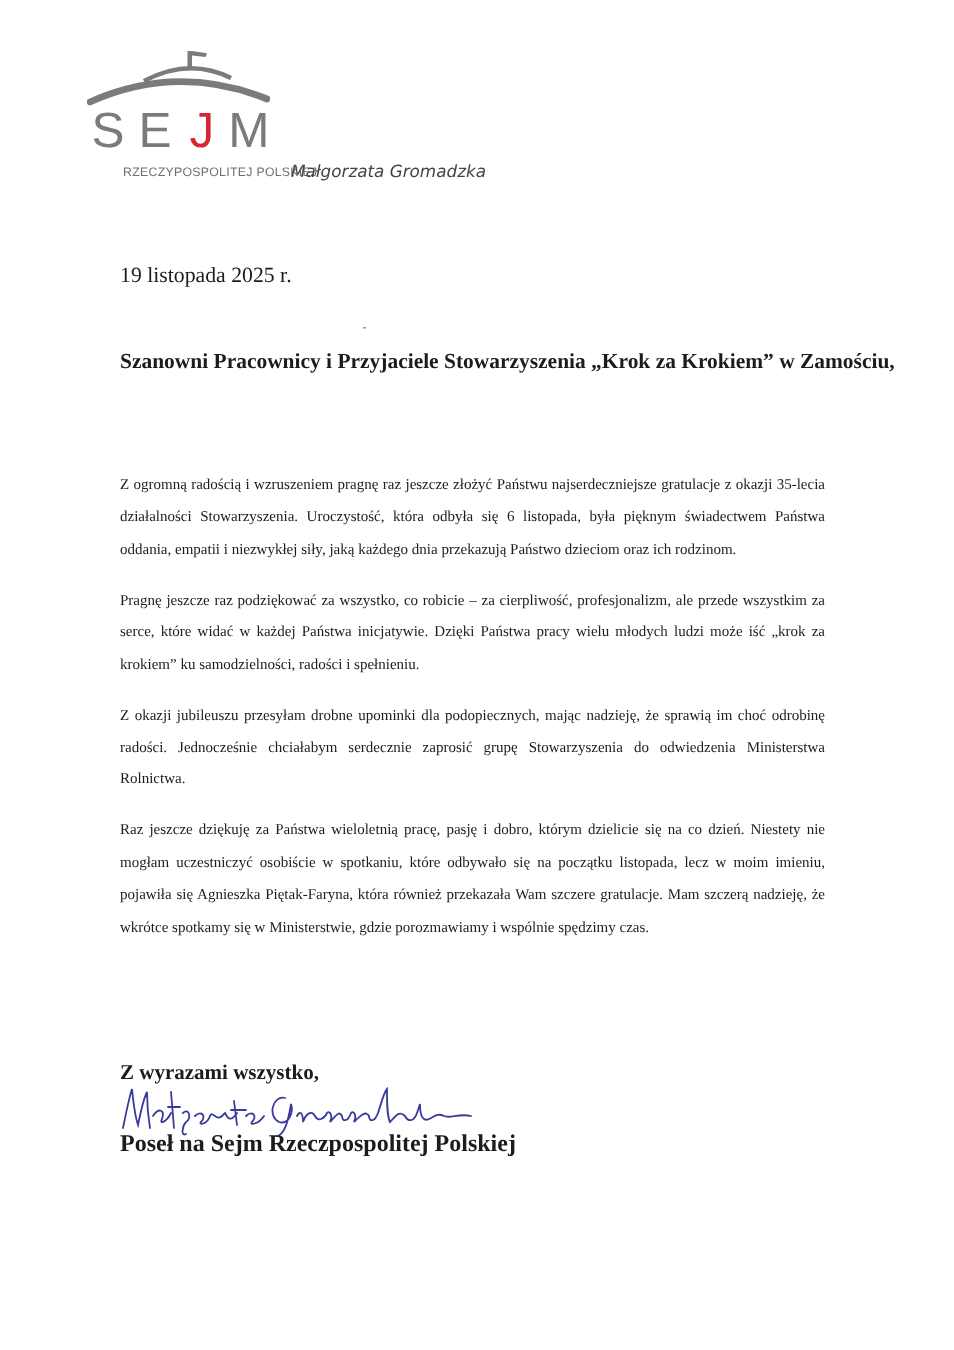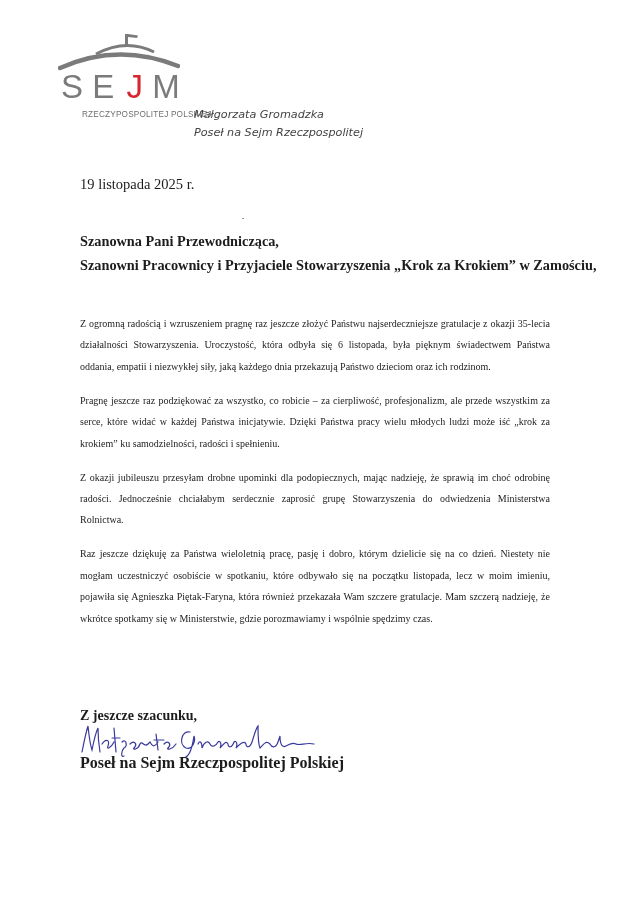--- a/index.html
+++ b/index.html
@@ -38,41 +38,39 @@
     <div class="logo-word">
       <span>S</span>
       <span>E</span>
       <span class="red">J</span>
       <span>M</span>
     </div>
     <div class="logo-sub">RZECZYPOSPOLITEJ POLSKIEJ</div>
   </div>
   <div class="mp-block">
     <div>Małgorzata Gromadzka</div>
-    <div>Poseł na Sejm Rzeczpospolitej</div>
   </div>
 </div>
 
 <div class="date">19 listopada 2025 r.</div>
 
 <div class="speck"></div>
 
 <div class="salutation">
-  <div>Szanowna Pani Przewodnicząca,</div>
   <div>Szanowni Pracownicy i Przyjaciele Stowarzyszenia „Krok za Krokiem” w Zamościu,</div>
 </div>
 
 <div class="body">
   <p>Z ogromną radością i wzruszeniem pragnę raz jeszcze złożyć Państwu najserdeczniejsze gratulacje z okazji 35-lecia działalności Stowarzyszenia. Uroczystość, która odbyła się 6 listopada, była pięknym świadectwem Państwa oddania, empatii i niezwykłej siły, jaką każdego dnia przekazują Państwo dzieciom oraz ich rodzinom.</p>
   <p>Pragnę jeszcze raz podziękować za wszystko, co robicie – za cierpliwość, profesjonalizm, ale przede wszystkim za serce, które widać w każdej Państwa inicjatywie. Dzięki Państwa pracy wielu młodych ludzi może iść „krok za krokiem” ku samodzielności, radości i spełnieniu.</p>
   <p>Z okazji jubileuszu przesyłam drobne upominki dla podopiecznych, mając nadzieję, że sprawią im choć odrobinę radości. Jednocześnie chciałabym serdecznie zaprosić grupę Stowarzyszenia do odwiedzenia Ministerstwa Rolnictwa.</p>
   <p>Raz jeszcze dziękuję za Państwa wieloletnią pracę, pasję i dobro, którym dzielicie się na co dzień. Niestety nie mogłam uczestniczyć osobiście w spotkaniu, które odbywało się na początku listopada, lecz w moim imieniu, pojawiła się Agnieszka Piętak-Faryna, która również przekazała Wam szczere gratulacje. Mam szczerą nadzieję, że wkrótce spotkamy się w Ministerstwie, gdzie porozmawiamy i wspólnie spędzimy czas.</p>
 </div>
 
-<div class="closing">Z jeszcze szacunku,</div>
+<div class="closing">Z wyrazami wszystko,</div>
 
 <div class="signature">
   <svg width="240" height="36" viewBox="0 0 240 36">
     <path d="M4 30 C6 20 8 10 10 4 C11 14 12 22 14 28 C16 18 18 10 20 6 C20 16 21 24 22 30 M24 22 C28 16 32 18 30 24 C28 28 33 26 36 20 M36 6 L38 30 M34 16 L42 16 M44 20 C48 16 50 24 46 26 C44 28 42 36 46 34 M52 22 C56 18 60 22 56 26 C54 28 60 28 62 22 C64 18 66 26 70 22 L72 20 C74 24 76 26 80 20 M78 12 L80 28 M76 18 L86 18 M86 22 C90 18 94 22 90 26 C88 28 94 28 98 22" stroke="#3a3a9e" stroke-width="1.2" fill="none" stroke-linecap="round"></path>
     <path d="M112 10 C104 8 100 22 108 26 C114 28 118 20 116 14 C114 26 112 34 106 36 M120 22 C122 18 124 20 124 26 C126 20 130 18 132 22 C134 26 138 24 140 20 C142 18 144 22 142 26 C146 22 148 18 150 22 C150 26 154 26 156 20 C158 18 160 22 158 26 C162 22 166 18 168 22 C168 26 172 26 174 20 C176 14 178 6 180 4 C180 14 180 22 182 26 C186 22 188 18 192 22 C194 26 198 26 200 20 L202 14 C202 22 204 26 208 24 C212 22 214 20 218 22 C222 24 228 20 236 22" stroke="#3a3a9e" stroke-width="1.2" fill="none" stroke-linecap="round"></path>
   </svg>
 </div>
 
 <div class="title-line">Poseł na Sejm Rzeczpospolitej Polskiej</div>
 

